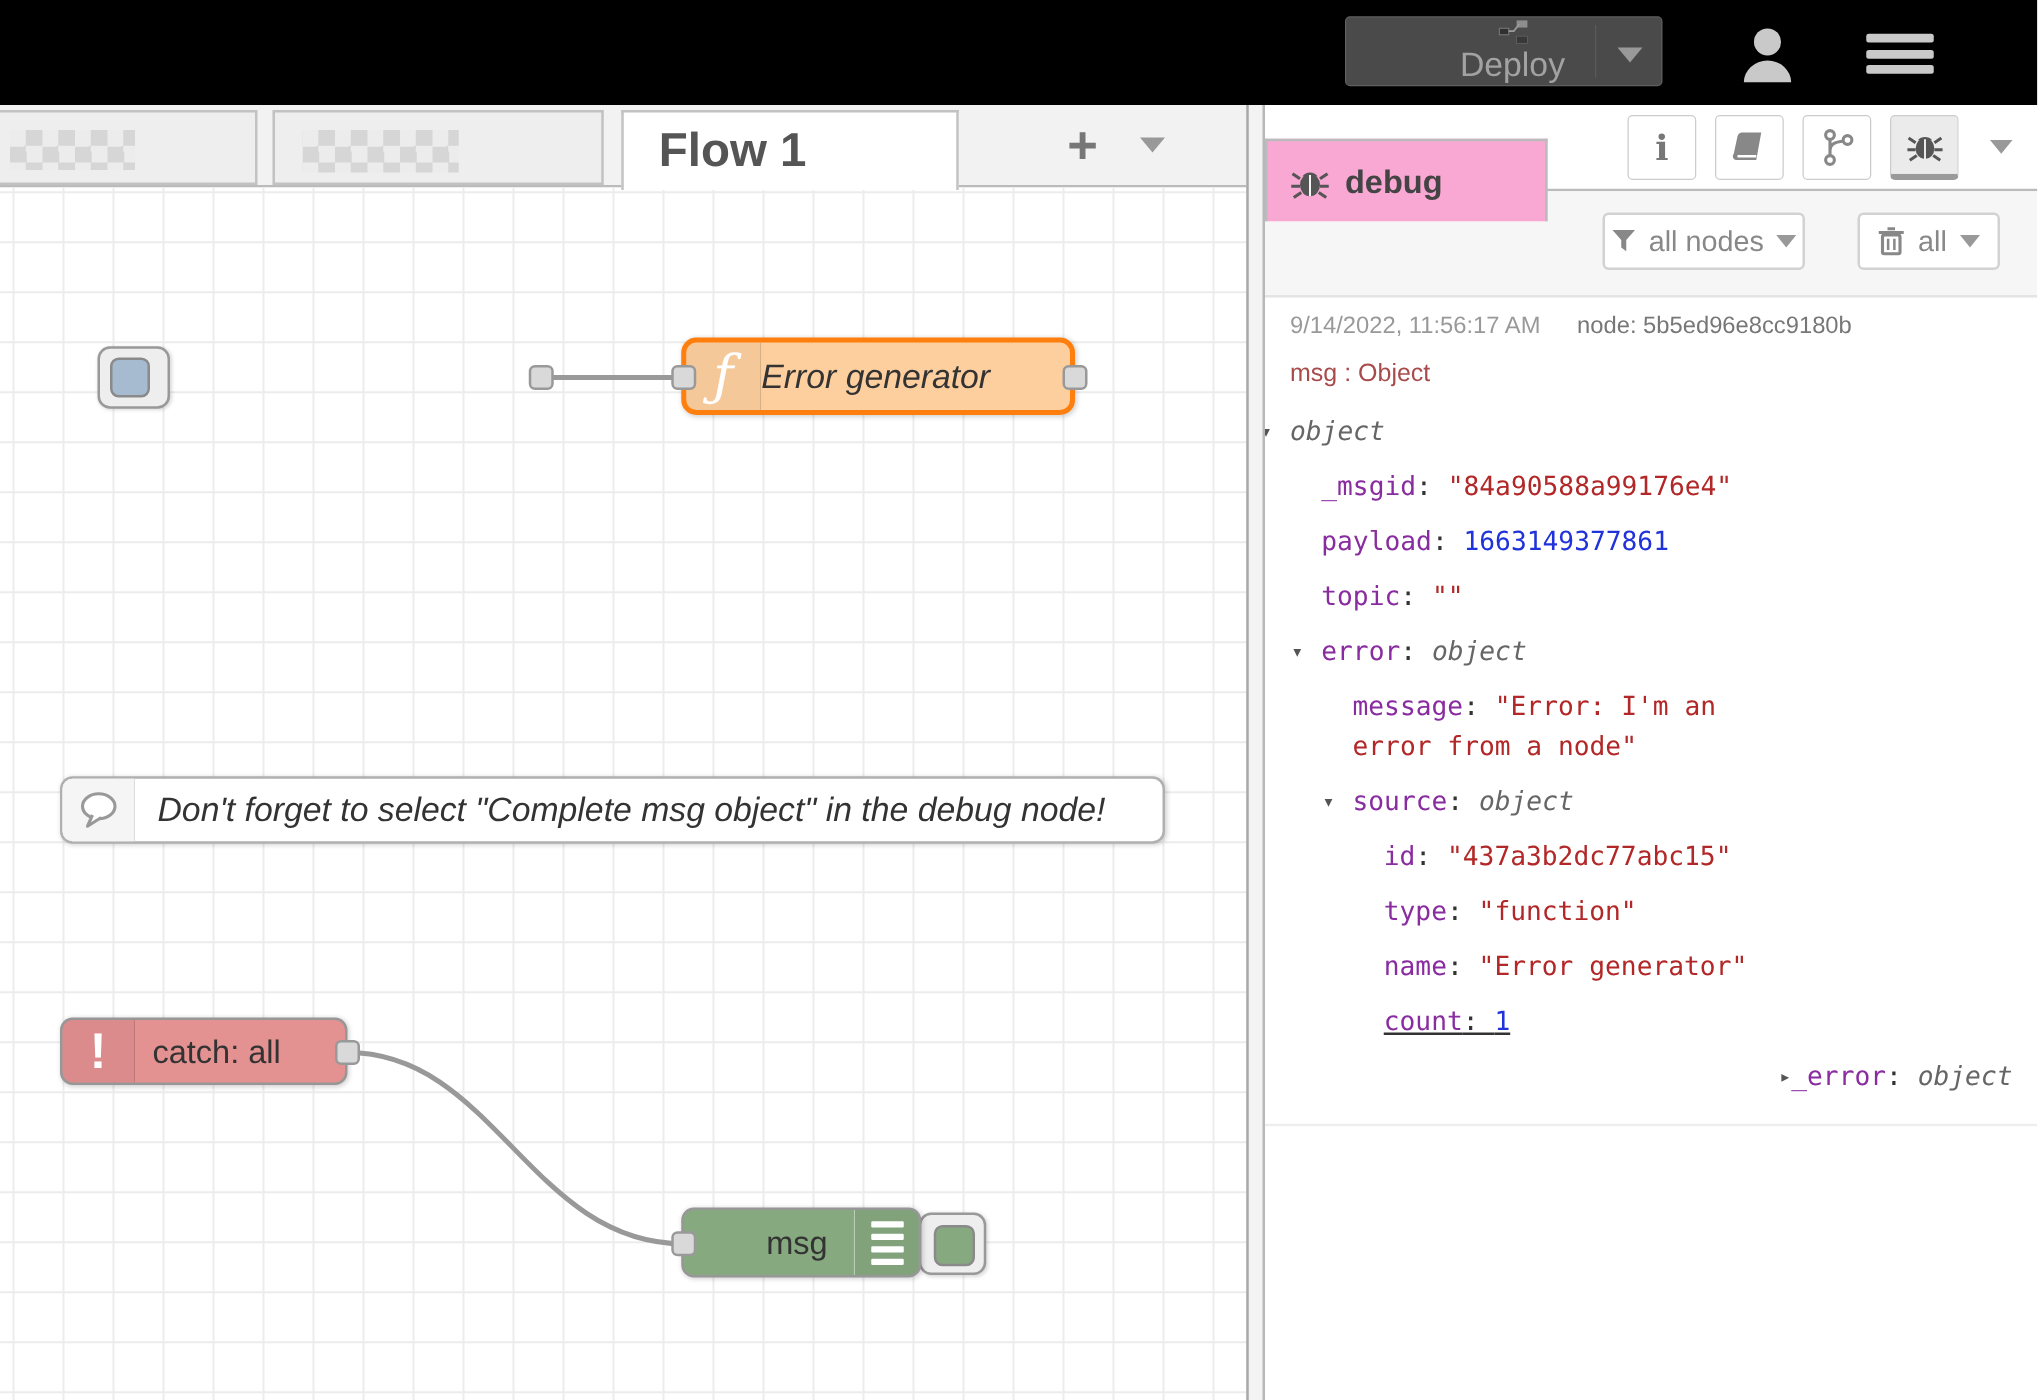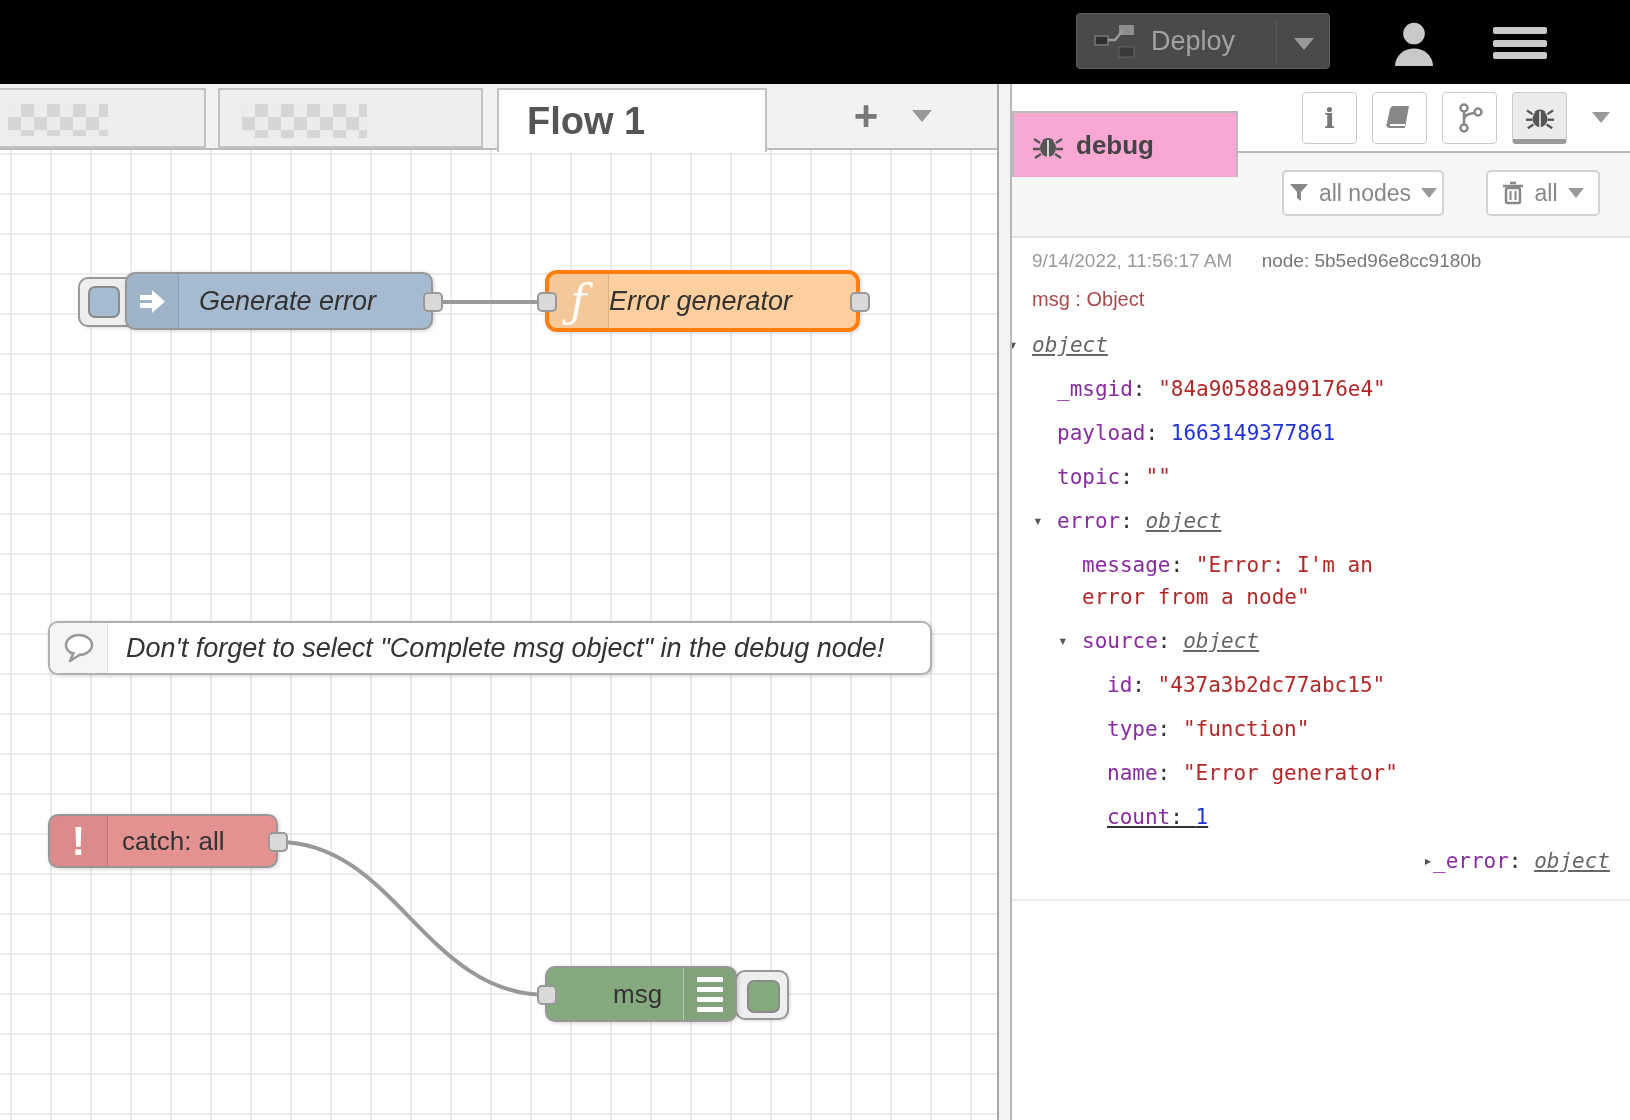--- a/index.html
+++ b/index.html
@@ -2,21 +2,21 @@
 <html><head>
 <meta charset="utf-8">
 <style>
   * { margin:0; padding:0; box-sizing:border-box; }
   html,body { width:1630px; height:1120px; background:#fff; font-family:"Liberation Sans", sans-serif; }
   .app { position:relative; width:1630px; height:1120px; overflow:hidden; background:#fff; }
 
   
   .header { position:absolute; left:0; top:0; width:1630px; height:84px; background:#000; }
   .deploy-btn { position:absolute; left:1076px; top:13px; width:254px; height:56px; background:#4a4a4a;
-    border:1px solid #5f5f5f; border-radius:4px; display:flex; align-items:center; cursor:pointer; }
+    border:1px solid #5f5f5f; border-radius:4px; display:flex; align-items:center; cursor:pointer;flex-direction:column; }
   .deploy-btn .dlabel { color:#a2a2a2; font-size:27px; font-weight:500; margin-left:14px; }
   .deploy-sep { position:absolute; right:52px; top:6px; bottom:6px; width:1px; background:#5a5a5a; }
   .caret { width:0; height:0; border-left:10px solid transparent; border-right:10px solid transparent; border-top:12px solid #999; }
   .deploy-caret { position:absolute; right:15px; top:24px; }
   .user-btn { position:absolute; left:1392px; top:20px; width:44px; height:46px; cursor:pointer; }
   .menu-btn { position:absolute; left:1493px; top:27px; width:54px; height:32px; cursor:pointer; display:flex; flex-direction:column; justify-content:space-between; }
   .menu-btn .bar { width:54px; height:7px; background:#c9c9c9; border-radius:2px; }
 
   
   .tabbar { position:absolute; left:0; top:84px; width:997px; height:66px; background:#f2f2f2; border-bottom:2px solid #bbb; }
@@ -71,21 +71,21 @@
   .meta { font-size:19px; color:#999; }
   .meta .nodeid { color:#777; margin-left:24px; }
   .msgpath { margin-top:16px; font-size:20px; color:#a84b4b; }
   .tree { margin-top:12px; font-family:"DejaVu Sans Mono", monospace; font-size:21px; line-height:32px; color:#333; }
   .trow { padding:6px 0; }
   .trow .exp { display:inline-block; width:24px; margin-left:-24px; color:#555; font-size:16px; vertical-align:2px; cursor:pointer; }
   .tkey { color:#892ca0; }
   .tcolon { color:#333; }
   .tval.string { color:#b22828; }
   .tval.number { color:#2032d9; }
-  .tval.object { color:#666; font-style:italic;text-decoration:underline; }
+  .tval.object { color:#666; font-style:italic; }
 </style>
 </head>
 <body>
 
 <div class="app">
 
   <div class="header">
     <div class="deploy-btn">
       <svg width="44" height="40" viewBox="0 0 44 40" style="margin-left:16px">
         <rect x="2" y="15" width="13" height="9" fill="#303030" stroke="#777" stroke-width="1.5"></rect>
@@ -125,30 +125,20 @@
   <div class="caret tab-caret"></div>
 
   <div class="canvas">
     <svg class="wires">
       <path d="M433 152 L547 152" stroke="#999" stroke-width="4" fill="none"></path>
       <path d="M278 692 C395 692 425 845 547 845" stroke="#999" stroke-width="4" fill="none"></path>
     </svg>
 
     <div class="holder" style="left:78px; top:127px; width:58px; height:50px;">
       <div class="inner" style="left:8px; top:7px; width:32px; height:32px; background:#a6bbcf;"></div>
-    </div>
-    <div class="node-body" style="left:125px; top:122px; width:308px; height:58px; background:#a6bbcf;">
-      <div class="icon-sec" style="width:52px;">
-        <svg width="30" height="30" viewBox="0 0 30 30">
-          <rect x="2" y="9" width="12" height="5" fill="#fff"></rect>
-          <rect x="2" y="17" width="12" height="5" fill="#fff"></rect>
-          <polygon points="14,4 27,15.5 14,27" fill="#fff"></polygon>
-        </svg>
-      </div>
-      <span class="nlabel it" style="margin-left:20px;">Generate error</span>
     </div>
     <div class="port" style="left:423px; top:142px;"></div>
 
     <div class="node-body" style="left:545px; top:120px; width:315px; height:62px; background:#fdcf9e; border:4px solid #ff7f0e; border-radius:12px;">
       <div class="icon-sec" style="width:60px; background:rgba(0,0,0,.03);">
         <span style="font-family:'DejaVu Serif', serif; font-style:italic; font-size:44px; color:#fff; line-height:1;">ƒ</span>
       </div>
       <span class="nlabel it" style="">Error generator</span>
     </div>
     <div class="port" style="left:537px; top:142px;"></div>

